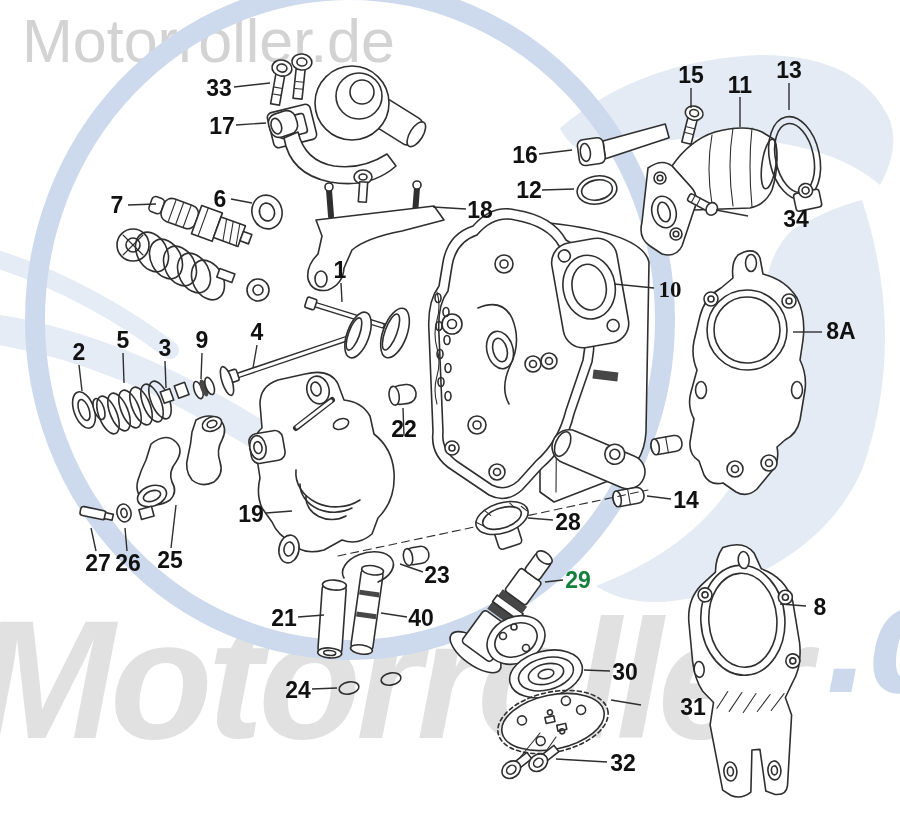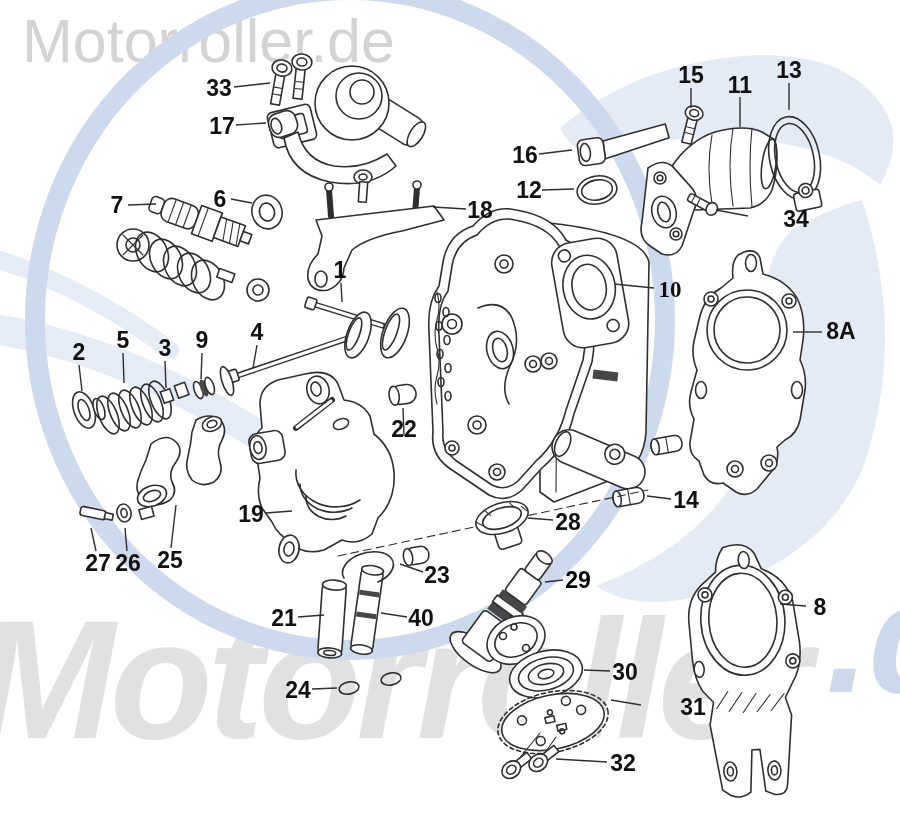--- a/index.html
+++ b/index.html
@@ -483,21 +483,21 @@
       <div class="callout" style="left: 257px; top: 332px; color: rgb(17, 17, 17);">4</div>
       <div class="callout" style="left: 404px; top: 429px; color: rgb(17, 17, 17);">22</div>
       <div class="callout" style="left: 251px; top: 514px; color: rgb(17, 17, 17);">19</div>
       <div class="callout" style="left: 98px; top: 563px; color: rgb(17, 17, 17);">27</div>
       <div class="callout" style="left: 128px; top: 563px; color: rgb(17, 17, 17);">26</div>
       <div class="callout" style="left: 170px; top: 560px; color: rgb(17, 17, 17);">25</div>
       <div class="callout" style="left: 437px; top: 575px; color: rgb(17, 17, 17);">23</div>
       <div class="callout" style="left: 284px; top: 618px; color: rgb(17, 17, 17);">21</div>
       <div class="callout" style="left: 421px; top: 618px; color: rgb(17, 17, 17);">40</div>
       <div class="callout" style="left: 298px; top: 690px; color: rgb(17, 17, 17);">24</div>
-      <div class="callout" style="left: 578px; top: 580px; color: #000000;">29</div>
+      <div class="callout" style="left: 578px; top: 580px; color: #15803d;">29</div>
       <div class="callout" style="left: 625px; top: 672px; color: rgb(17, 17, 17);">30</div>
       <div class="callout" style="left: 657px; top: 707px; color: rgb(17, 17, 17); margin-left: 36px;">31</div>
       <div class="callout" style="left: 623px; top: 763px; color: rgb(17, 17, 17);">32</div>
       <div class="callout" style="left: 820px; top: 607px; color: rgb(17, 17, 17);">8</div>
       <div class="callout" style="left: 686px; top: 500px; color: rgb(17, 17, 17);">14</div>
       <div class="callout" style="left: 568px; top: 522px; color: rgb(17, 17, 17);">28</div>
     </div>
 </div>
 
 </body></html>

